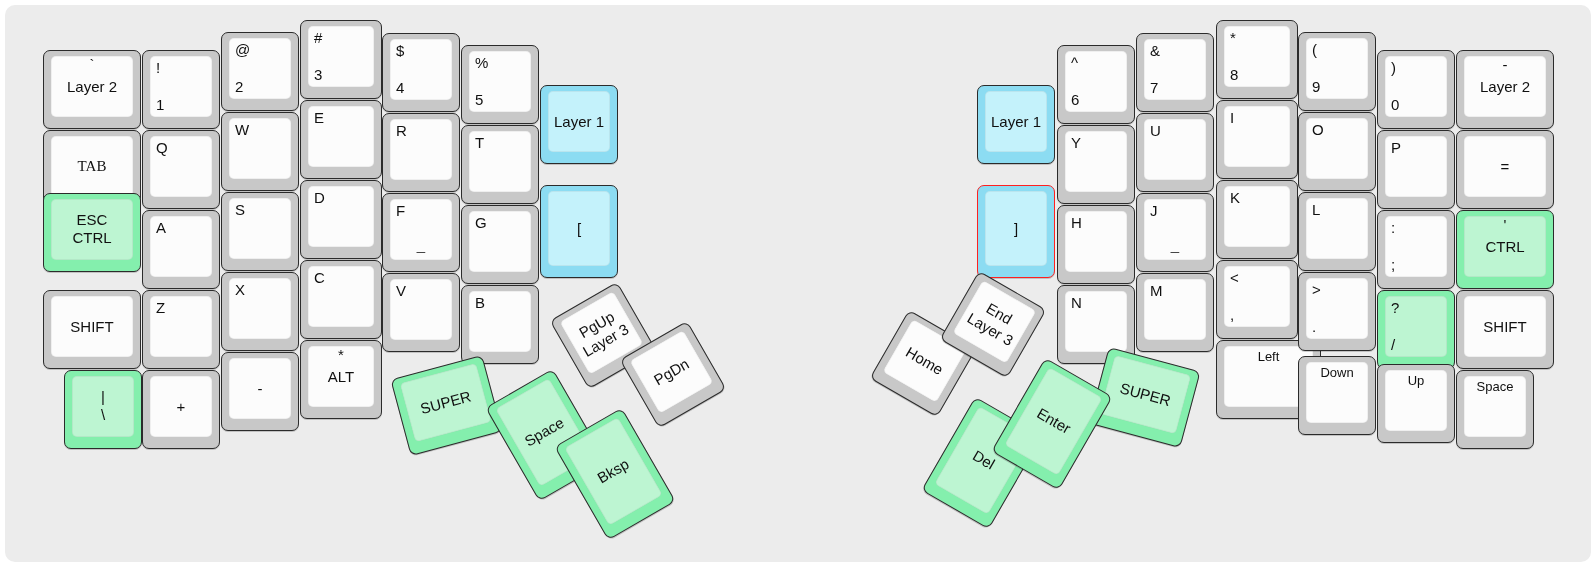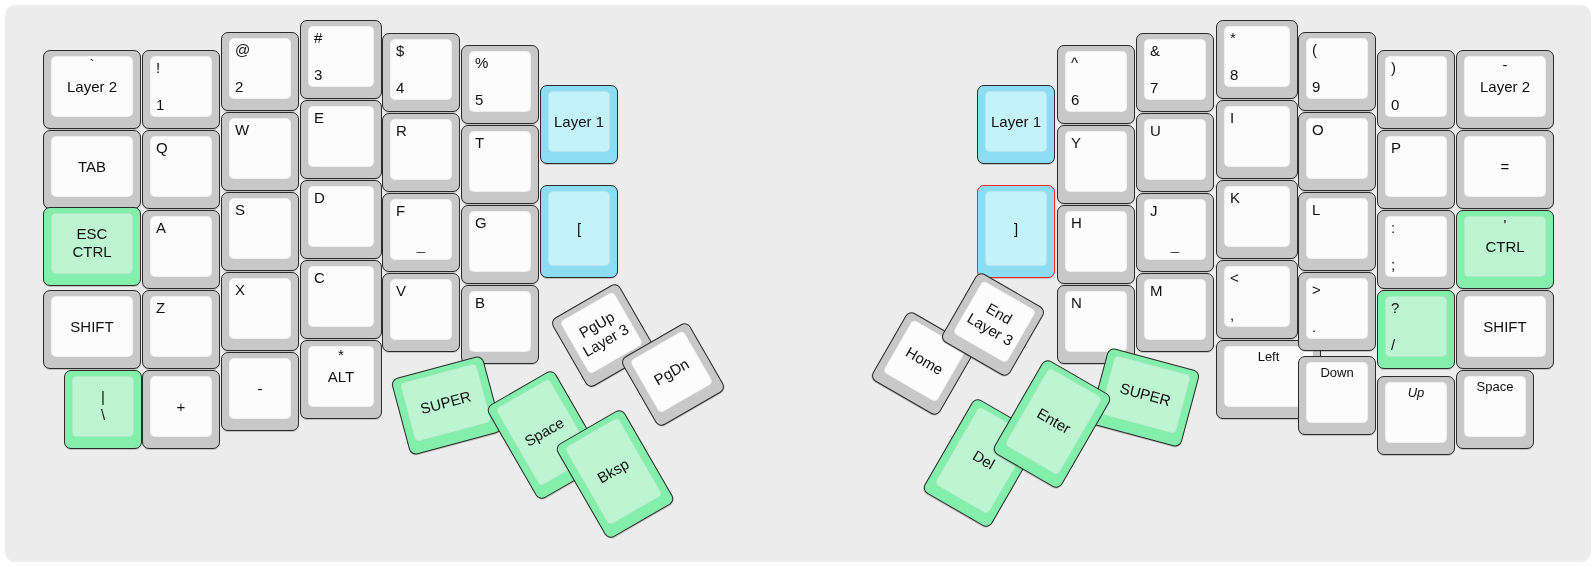--- a/index.html
+++ b/index.html
@@ -71,31 +71,31 @@
             <div class="lg tick">`</div>
             <div class="lg ctr">Layer 2</div>
           </div>
         </div>
         <div class="key" style="width: 78px; height: 79px; left: 137px; top: 45px;">
           <div class="cap">
             <div class="lg tl">!</div>
             <div class="lg bl">1</div>
           </div>
         </div>
-        <div class="key" style="width: 98px; height: 79px; left: 38px; top: 125px;">
+        <div class="key" style="width: 98px; height: 79px; left: 38px; top: 125px; font-family: Liberation Serif, serif;">
           <div class="cap">
             <div class="lg ctr">TAB</div>
           </div>
         </div>
         <div class="key" style="width: 78px; height: 79px; left: 137px; top: 125px;">
           <div class="cap">
             <div class="lg tl">Q</div>
           </div>
         </div>
-        <div class="key green" style="width: 98px; height: 79px; left: 38px; top: 202px;">
+        <div class="key green" style="width: 98px; height: 79px; left: 38px; top: 188px;">
           <div class="cap">
             <div class="lg ctr2">ESC
 CTRL</div>
           </div>
         </div>
         <div class="key" style="width: 78px; height: 79px; left: 137px; top: 205px;">
           <div class="cap">
             <div class="lg tl">A</div>
           </div>
         </div>
@@ -377,21 +377,21 @@
             <div class="lg tl">:</div>
             <div class="lg bl">;</div>
           </div>
         </div>
         <div class="key green" style="width: 78px; height: 79px; left: 1372px; top: 285px;">
           <div class="cap">
             <div class="lg tl">?</div>
             <div class="lg bl">/</div>
           </div>
         </div>
-        <div class="key" style="width: 78px; height: 79px; left: 1372px; top: 371px; font-style: italic;">
+        <div class="key" style="width: 78px; height: 79px; left: 1372px; top: 359px;">
           <div class="cap">
             <div class="lg tc">Up</div>
           </div>
         </div>
         <div class="key" style="width: 98px; height: 79px; left: 1451px; top: 45px;">
           <div class="cap">
             <div class="lg tick">-</div>
             <div class="lg ctr">Layer 2</div>
           </div>
         </div>

